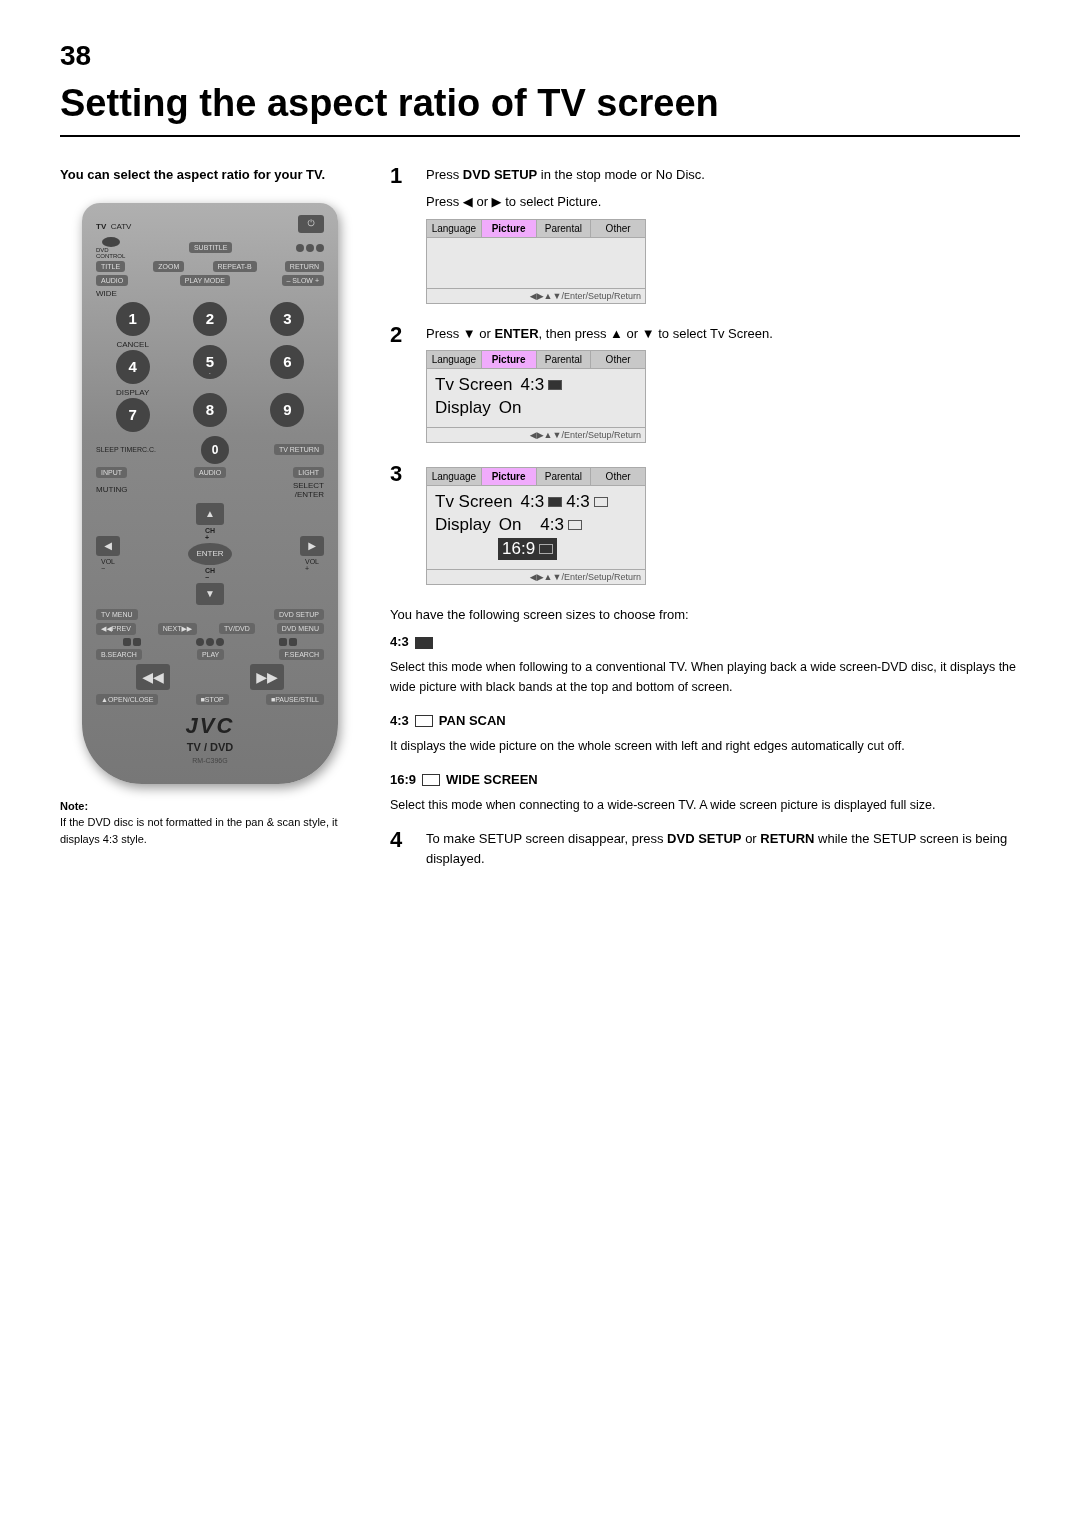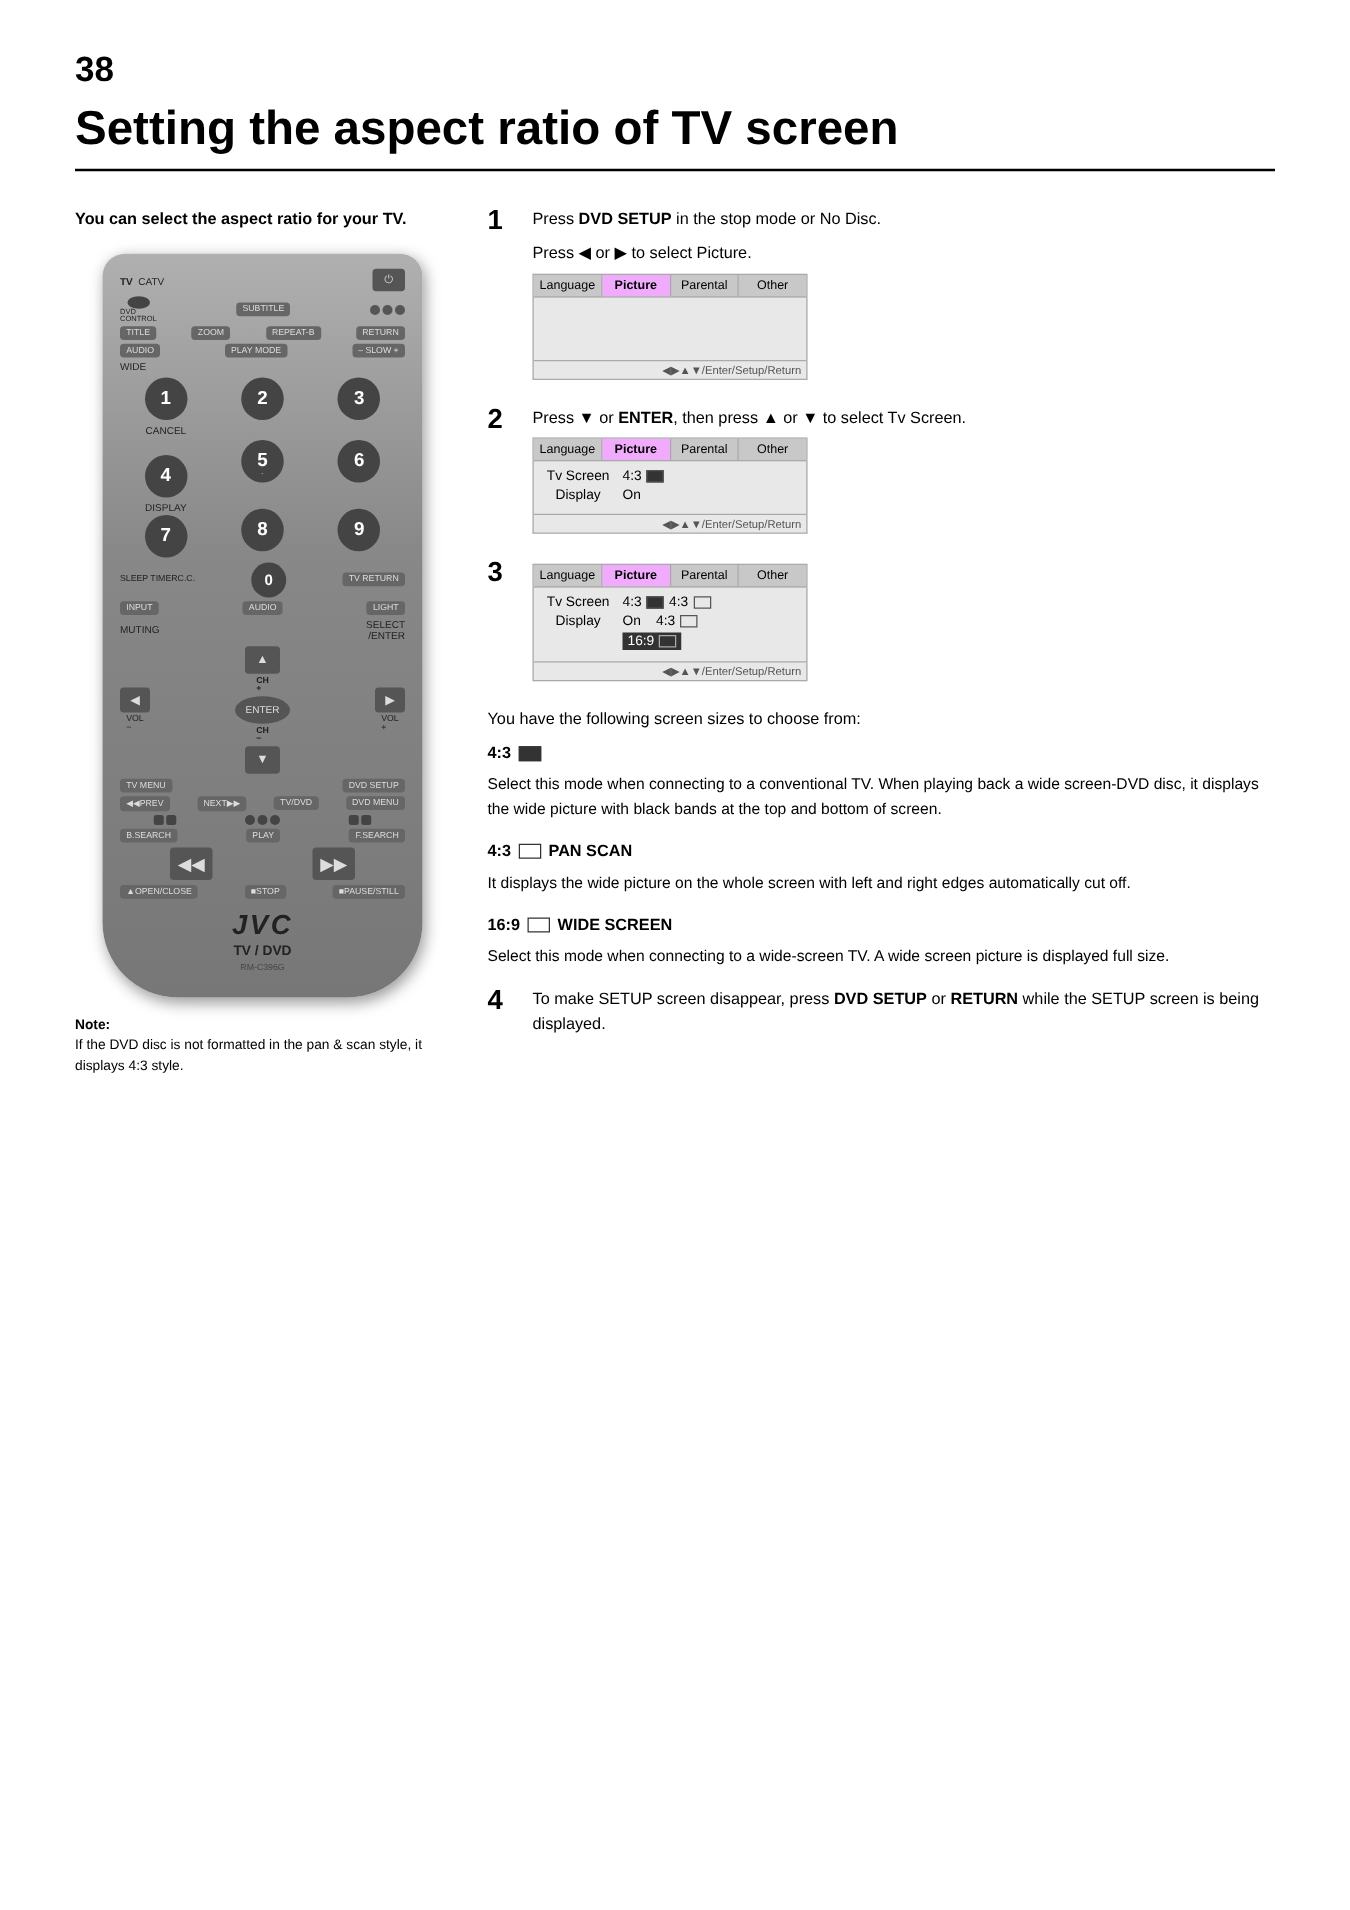--- a/index.html
+++ b/index.html
@@ -207,21 +207,21 @@
     .osd-body {
       padding: 6px 8px;
       min-height: 40px;
     }
 
     .osd-row {
       display: flex;
       align-items: center;
       gap: 8px;
       margin-bottom: 3px;
-      font-size: 11px;
+      font-size: 17px;
       text-align: center;
     }
 
     .osd-label { min-width: 55px; }
 
     .osd-value {
       display: flex;
       align-items: center;
       gap: 4px;
     }
@@ -332,21 +332,21 @@
           <span class="small-btn">– SLOW +</span>
         </div>
 
         <div style="font-size:8px;color:#222;margin-bottom:2px;">WIDE</div>
 
         <div class="num-grid">
           <div class="num-btn">1</div>
           <div class="num-btn">2</div>
           <div class="num-btn">3</div>
           <div style="display:flex;flex-direction:column;align-items:center;">
-            <span style="font-size:8px;color:#222;margin-bottom:15px;">CANCEL</span>
+            <span style="font-size:8px;color:#222;margin-bottom:1px;">CANCEL</span>
             <div class="num-btn">4</div>
           </div>
           <div class="num-btn" style="position:relative;">5
             <span style="position:absolute;bottom:3px;font-size:6px;color:#aaa;">·</span>
           </div>
           <div class="num-btn">6</div>
           <div style="display:flex;flex-direction:column;align-items:center;">
             <span style="font-size:8px;color:#222;margin-bottom:1px;">DISPLAY</span>
             <div class="num-btn">7</div>
           </div>
@@ -550,21 +550,21 @@
     </div>
 
     <div class="desc-section">
       <div class="step-text">You have the following screen sizes to choose from:</div>
 
       <div class="desc-para">
         <div class="desc-header">
           <b>4:3</b> 
             <span class="desc-box filled"></span>
         </div>
-        <div>Select this mode when connecting to a conventional TV. When playing back a wide screen-DVD disc, it displays the wide picture with black bands at the top and bottom of screen.</div>
+        <div>Select this mode when following to a conventional TV. When playing back a wide screen-DVD disc, it displays the wide picture with black bands at the top and bottom of screen.</div>
       </div>
 
       <div class="desc-para">
         <div class="desc-header">
           <b>4:3</b> 
             <span class="desc-box"></span> 
             <b>PAN SCAN</b>
         </div>
         <div>It displays the wide picture on the whole screen with left and right edges automatically cut off.</div>
       </div>

